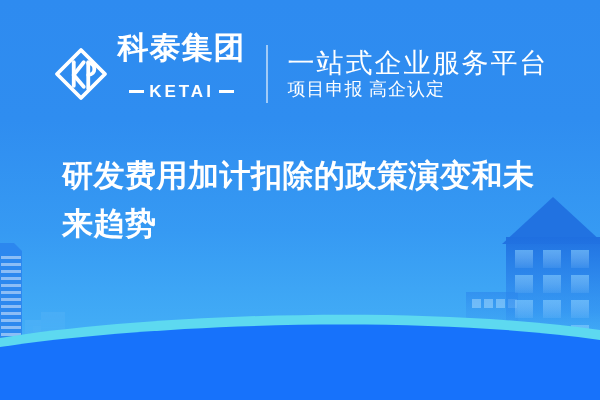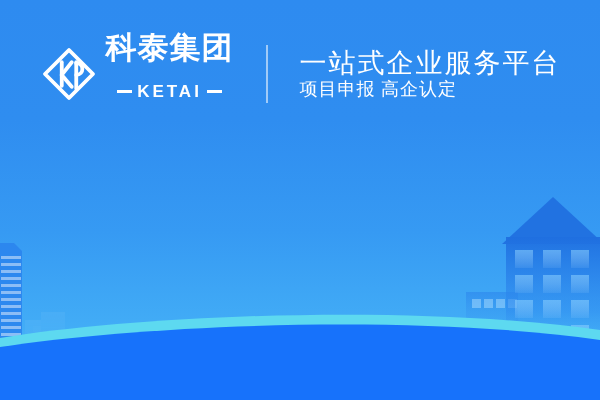--- a/index.html
+++ b/index.html
@@ -42,21 +42,20 @@
   
   .brand-bar {
     position: absolute;
     left: 0;
     top: 36px;
     width: 600px;
     height: 76px;
     display: flex;
     align-items: center;
     justify-content: center;
-    gap: 12px;
   }
   .logo-block {
     display: flex;
     align-items: center;
     height: 66px;
   }
   .logo-mark {
     width: 58px;
     height: 58px;
     margin-right: 8px;
@@ -281,14 +280,15 @@
     </div>
 
     <div class="brand-divider"></div>
 
     <div class="tagline-block">
       <div class="tagline-main">一站式企业服务平台</div>
       <div class="tagline-sub">项目申报 高企认定</div>
     </div>
   </div>
 
+  <div class="headline">研发费用加计扣除的政策演变和未来趋势</div>
 
 </div>
 
 </body></html>

